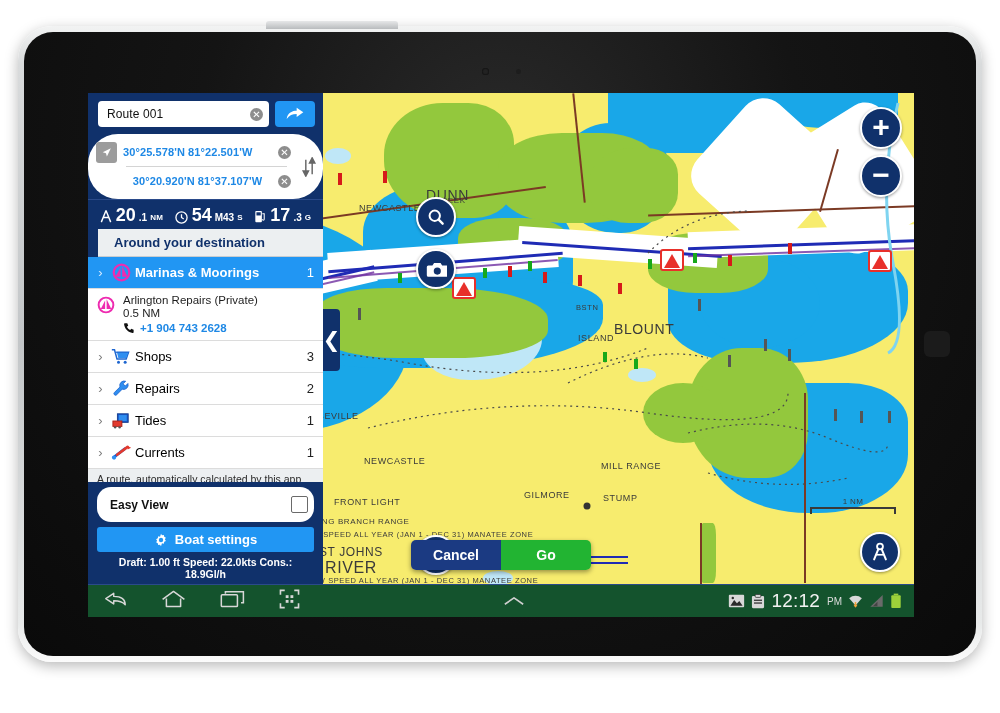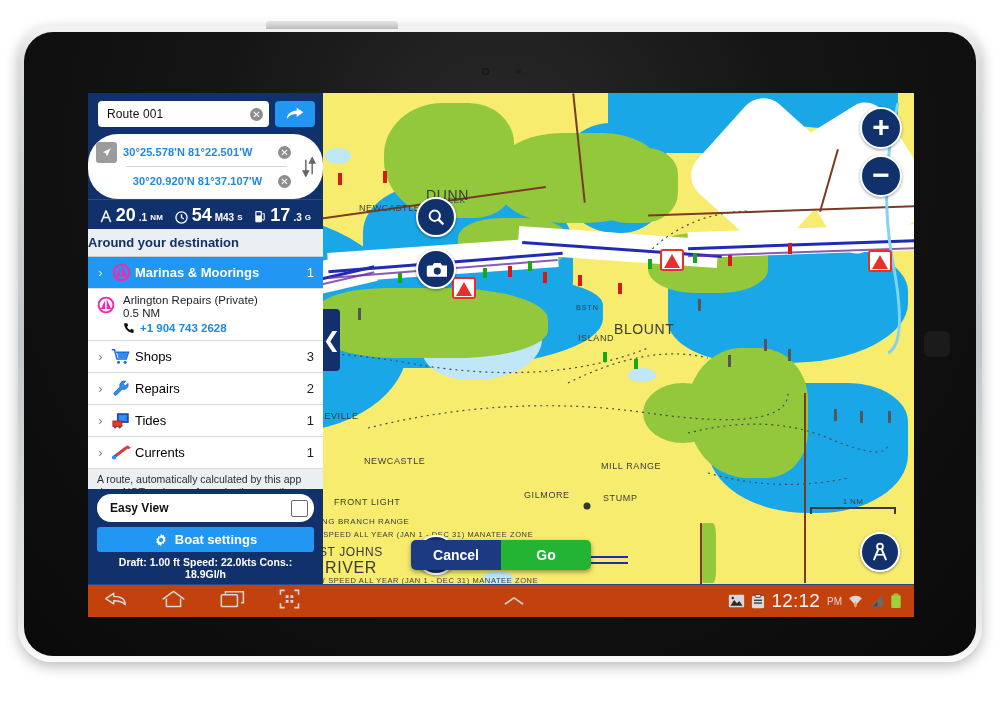--- a/index.html
+++ b/index.html
@@ -235,21 +235,21 @@
   .stat { display: flex; align-items: flex-end; gap: 3px; }
   .stat .big { font-size: 18px; font-weight: 700; line-height: 18px; }
   .stat .sml { font-size: 10px; font-weight: 700; line-height: 13px; }
   .stat .unit { font-size: 8px; font-weight: 700; line-height: 12px; letter-spacing:.2px;}
   .stat svg { margin-right: 1px; }
 
   
   #around-header {
     background: #eceff1; color: #10316b;
     font-size: 13px; font-weight: 700;
-    padding: 6px 0; border-bottom: 1px solid #c7ccd0;
+    padding: 6px 16px; border-bottom: 1px solid #c7ccd0; margin-left: 10px;
   }
 
   
   #poi-list { flex: 1; background: #ffffff; overflow: hidden; }
   .poi-row {
     display: flex; align-items: center; height: 32px;
     padding: 0 9px 0 6px; border-bottom: 1px solid #dcdcdc;
     background: #ffffff;
   }
   .poi-row.selected { background: #2196f3; }
@@ -281,21 +281,21 @@
   
   #disclaimer {
     background: #eceff1; color: #2b2b2b;
     font-size: 10.5px; line-height: 13px;
     padding: 4px 9px 0 9px; height: 30px; overflow: hidden;
   }
 
   
   #sidebar-footer { background: #10316b; padding: 5px 9px 4px 9px; }
   #easy-view-row {
-    background: #ffffff; border-radius: 14px; height: 28px;
+    background: #ffffff; border-radius: 14px; height: 35px;
     display: flex; align-items: center; justify-content: space-between;
     padding: 0 6px 0 13px;
   }
   #easy-view-label { font-size: 12px; color: #111; font-weight: 700; }
   #easy-view-checkbox {
     width: 17px; height: 17px; border: 1.5px solid #6a6a6a; background: #fff;
     border-radius: 2px;
   }
   #btn-boat-settings {
     margin-top: 5px; width: 100%; height: 25px;
@@ -318,21 +318,21 @@
     border-radius: 0 4px 4px 0;
     display: flex; align-items: center; justify-content: center;
     color: #ffffff; font-size: 21px; line-height: 21px;
     font-family:"Liberation Sans",sans-serif;
   }
 
   
   #nav-bar {
     position: absolute; left: 88px; top: 584px;
     width: 826px; height: 33px;
-    background: #c2410c;
+    background: #14532d;
     border-top: 1px solid #2a4a8a;
     display: flex; align-items: center;
   }
   #nav-left { display: flex; align-items: center; gap: 34px; padding-left: 16px; }
   #nav-center { flex: 1; display: flex; align-items: center; justify-content: center; }
   #nav-right {
     display: flex; align-items: center; gap: 6px; padding-right: 12px;
     color: #e8e8e8;
   }
   #clock-time { font-size: 19px; color: #f2f2f2; letter-spacing: .2px; }

